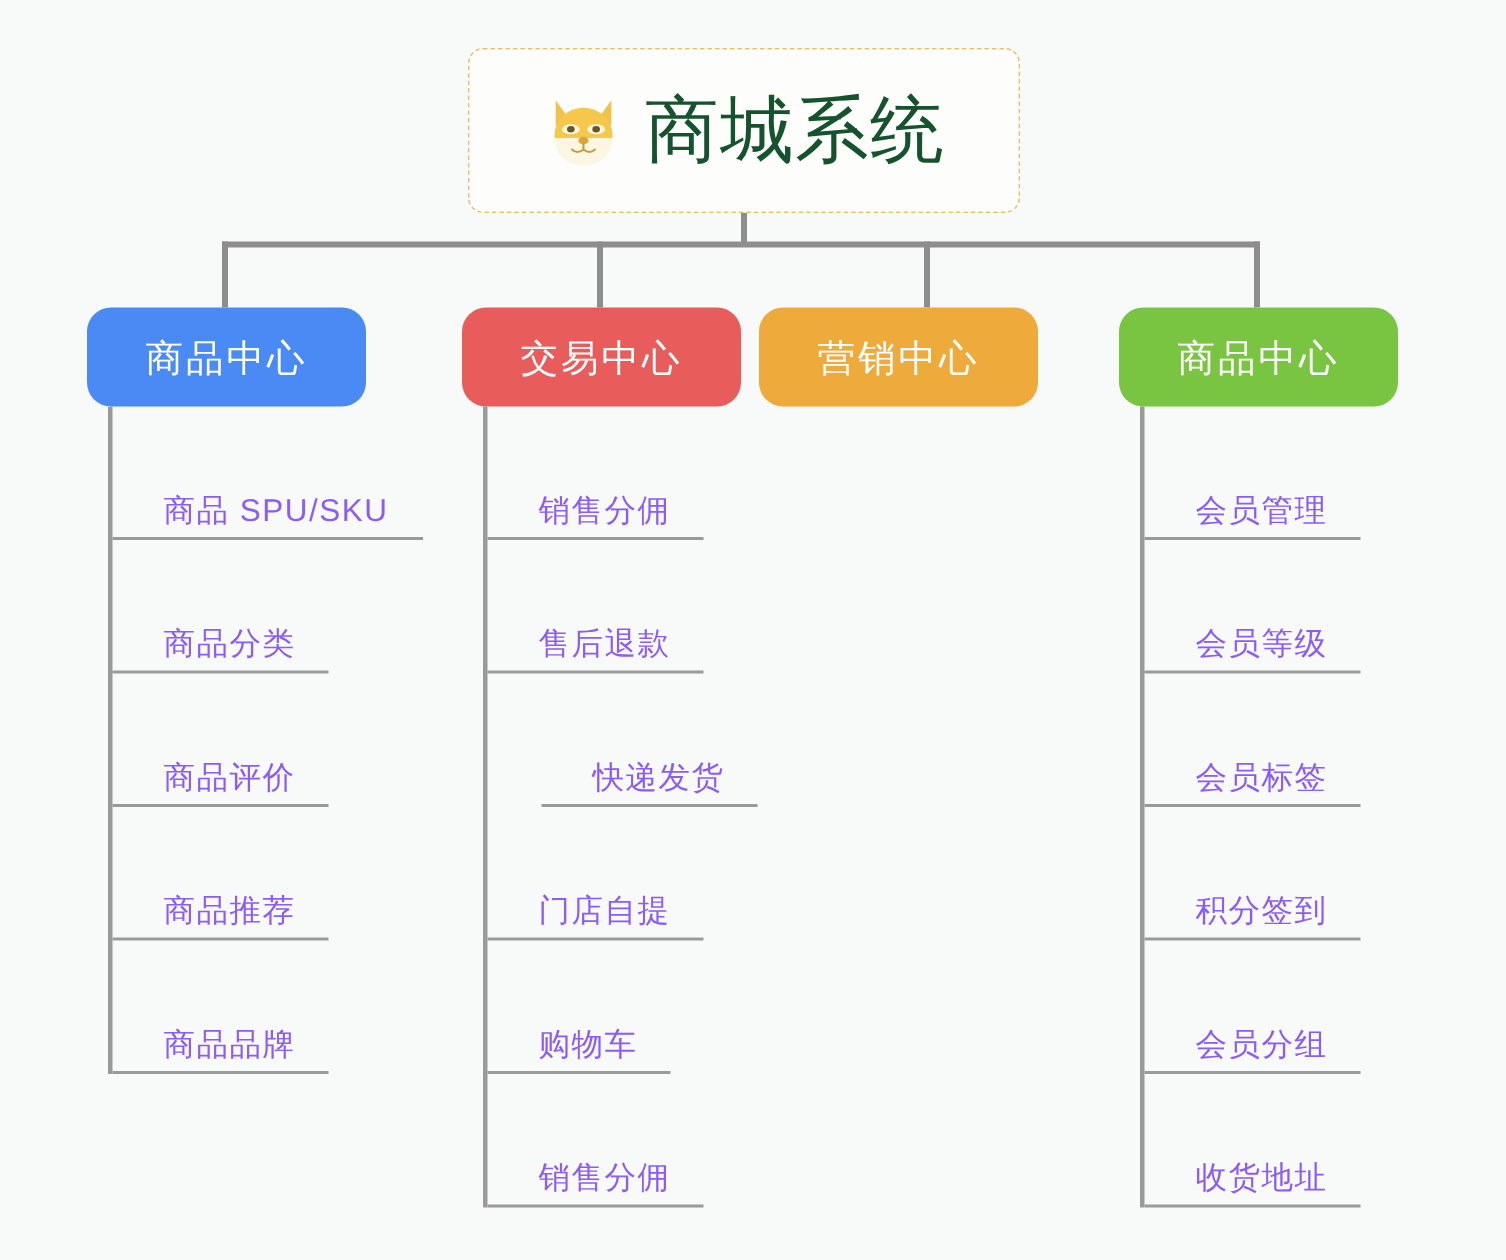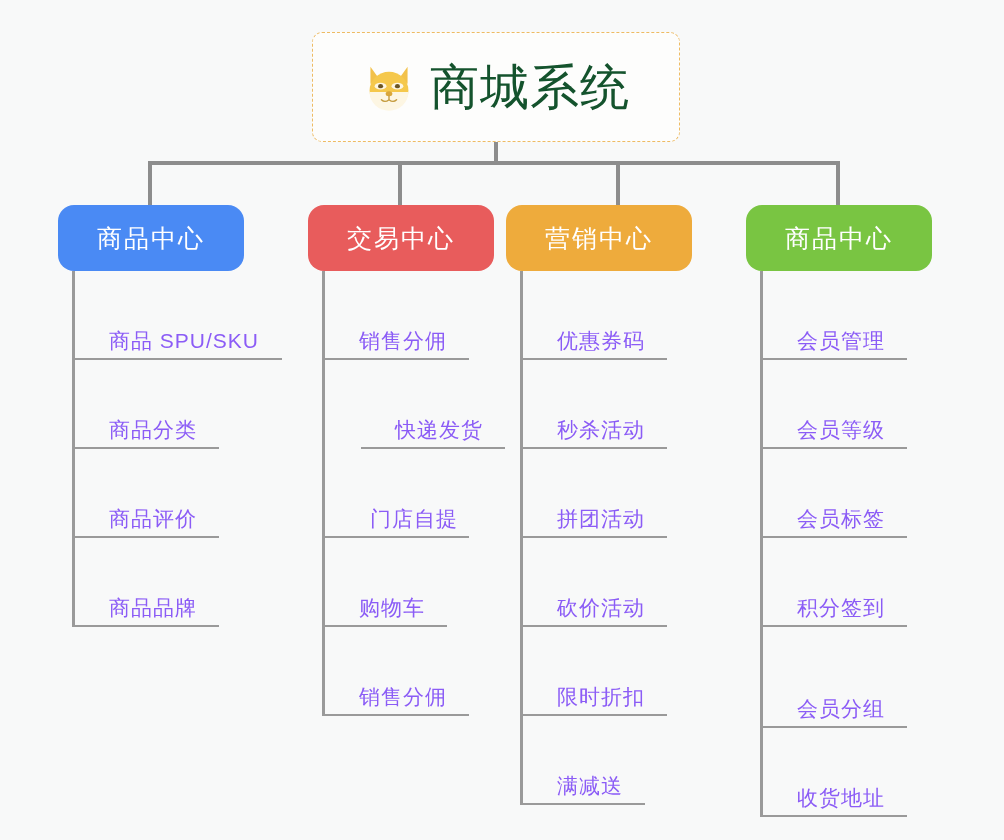--- a/index.html
+++ b/index.html
@@ -152,92 +152,78 @@
       <div class="leaf" style="width: 207px;">
           <span class="leaf-label">商品 SPU/SKU</span>
         </div>
       <div class="leaf" style="width: 144px; justify-content: flex-end;">
           <span class="leaf-label">商品分类</span>
         </div>
       <div class="leaf" style="width: 144px;">
           <span class="leaf-label">商品评价</span>
         </div>
       <div class="leaf" style="width: 144px;">
+          <span class="leaf-label">商品推荐</span>
+        </div>
+      <div class="leaf" style="width: 144px;">
           <span class="leaf-label">商品品牌</span>
         </div>
     </div>
   </div>
 
   <div class="column" style="left:308px;width:186px">
     <div class="cat-header" style="background:#e85c5c">
       <span>交易中心</span>
     </div>
     <div class="leaves">
       <div class="leaf" style="width: 144px;">
           <span class="leaf-label">销售分佣</span>
         </div>
+      <div class="leaf" style="width: 144px;">
+          <span class="leaf-label">售后退款</span>
+        </div>
       <div class="leaf" style="width: 144px; margin-left: 36px;">
           <span class="leaf-label">快递发货</span>
         </div>
-      <div class="leaf" style="width: 144px; padding-left: 11px;">
+      <div class="leaf" style="width: 144px;">
           <span class="leaf-label">门店自提</span>
         </div>
       <div class="leaf" style="width: 122px;">
           <span class="leaf-label">购物车</span>
         </div>
       <div class="leaf" style="width: 144px;">
           <span class="leaf-label">销售分佣</span>
         </div>
     </div>
   </div>
 
   <div class="column" style="left:506px;width:186px">
     <div class="cat-header" style="background:#eeab3c">
       <span>营销中心</span>
     </div>
-    <div class="leaves">
-      <div class="leaf" style="width: 144px;">
-          <span class="leaf-label">优惠券码</span>
-        </div>
-      <div class="leaf" style="width: 144px;">
-          <span class="leaf-label">秒杀活动</span>
-        </div>
-      <div class="leaf" style="width: 144px;">
-          <span class="leaf-label">拼团活动</span>
-        </div>
-      <div class="leaf" style="width: 144px;">
-          <span class="leaf-label">砍价活动</span>
-        </div>
-      <div class="leaf" style="width: 144px;">
-          <span class="leaf-label">限时折扣</span>
-        </div>
-      <div class="leaf" style="width: 122px;">
-          <span class="leaf-label">满减送</span>
-        </div>
-    </div>
   </div>
 
   <div class="column" style="left:746px;width:186px">
     <div class="cat-header" style="background:#79c542">
       <span>商品中心</span>
     </div>
     <div class="leaves">
       <div class="leaf" style="width: 144px;">
           <span class="leaf-label">会员管理</span>
         </div>
       <div class="leaf" style="width: 144px;">
           <span class="leaf-label">会员等级</span>
         </div>
       <div class="leaf" style="width: 144px;">
           <span class="leaf-label">会员标签</span>
         </div>
       <div class="leaf" style="width: 144px;">
           <span class="leaf-label">积分签到</span>
         </div>
-      <div class="leaf" style="width: 144px; margin-top: 12px;">
+      <div class="leaf" style="width: 144px;">
           <span class="leaf-label">会员分组</span>
         </div>
       <div class="leaf" style="width: 144px;">
           <span class="leaf-label">收货地址</span>
         </div>
     </div>
   </div>
 
 </div>
 

